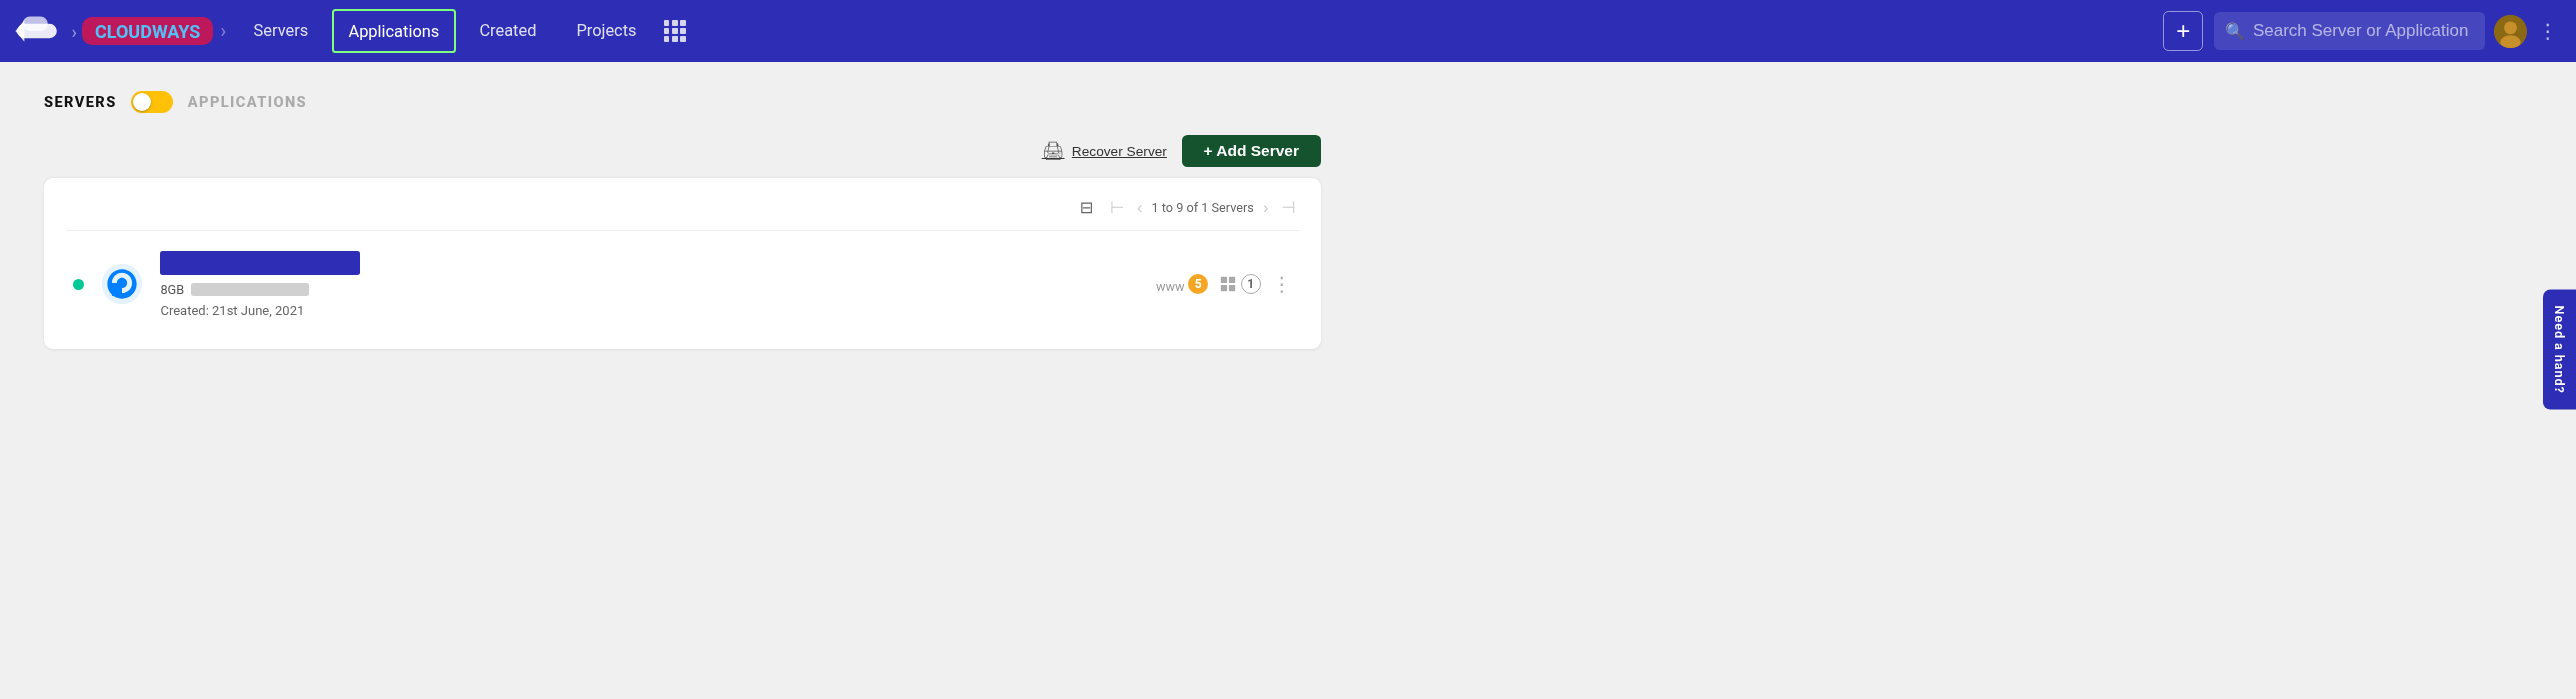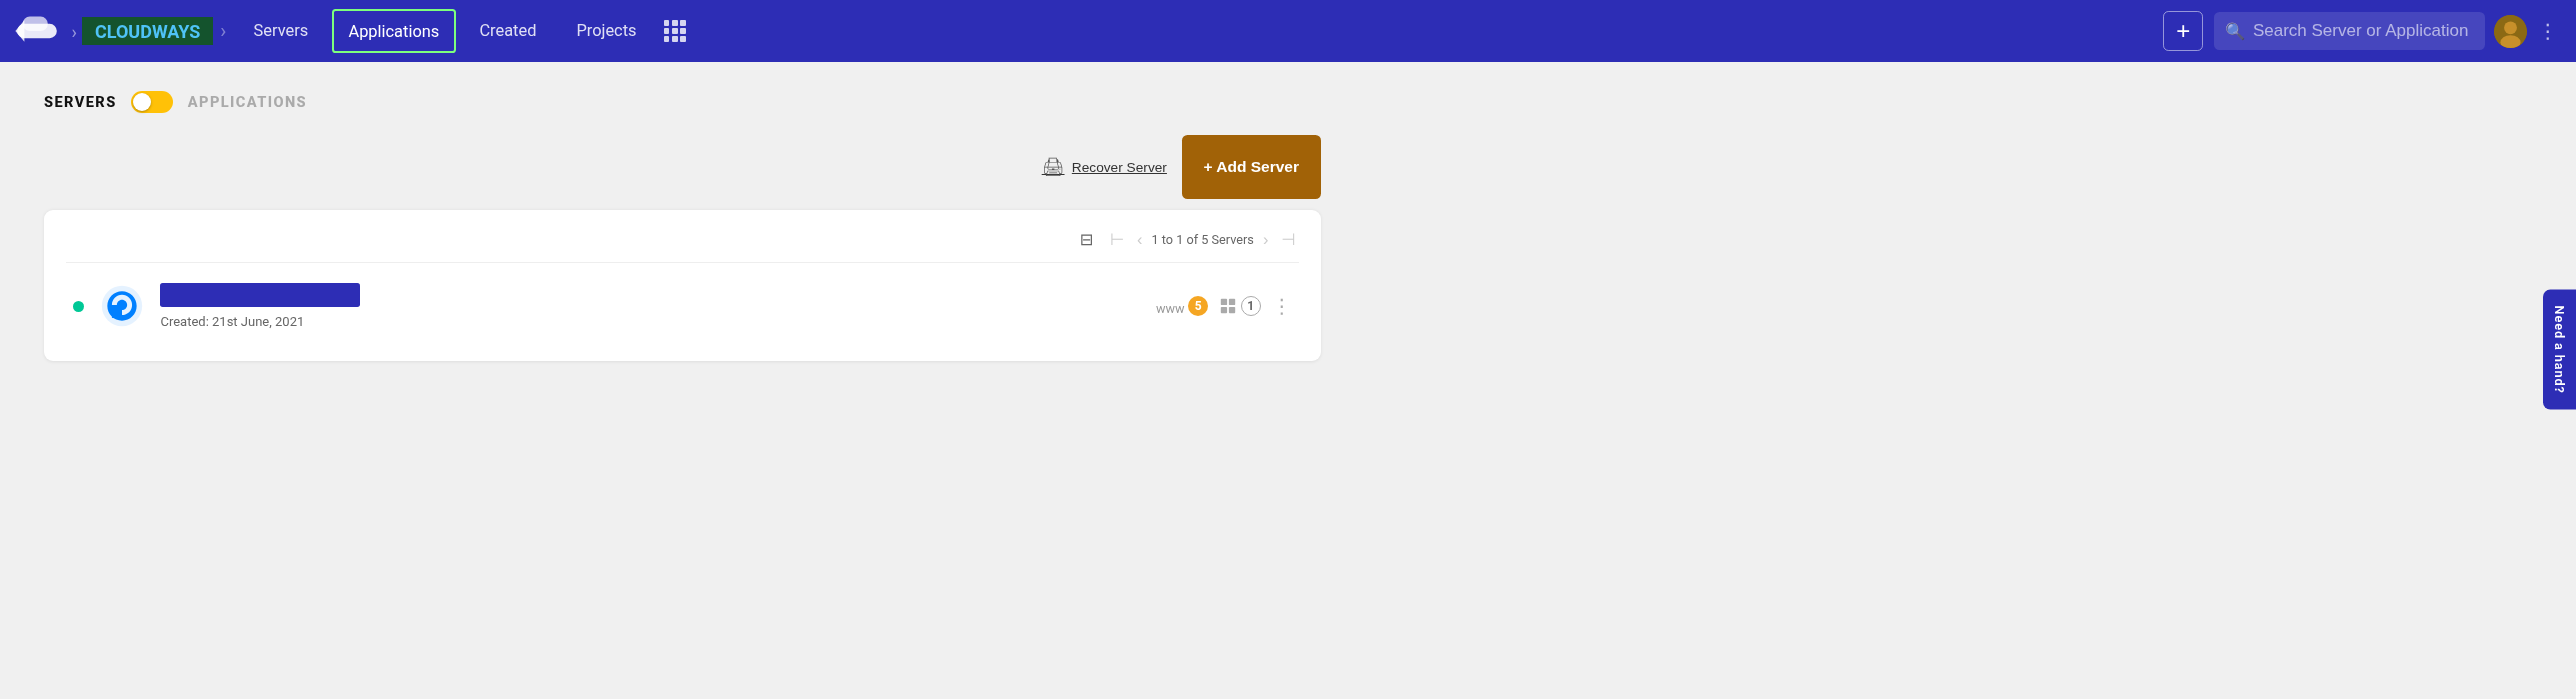--- a/index.html
+++ b/index.html
@@ -30,23 +30,23 @@
     }
     .nav-breadcrumb-arrow {
       color: rgba(255,255,255,0.5);
       font-size: 18px;
       margin: 0 5.5px;
     }
     .nav-brand-text {
       color: #4fc3f7;
       font-size: 18px;
       font-weight: 700;
-      background: #14532d;
+      background: #be185d;
       padding: 3.6px 12.7px;
-      border-radius: 0;
+      border-radius: 10px;
     }
     .nav-arrow {
       color: rgba(255,255,255,0.4);
       font-size: 20px;
       margin: 0 7.3px;
     }
     .nav-links {
       display: flex;
       align-items: stretch;
       height: 62px;
@@ -192,25 +192,25 @@
       color: #333;
       font-size: 13.7px;
       cursor: pointer;
       text-decoration: underline;
     }
     .recover-icon {
       color: #555;
       font-size: 18px;
     }
     .add-server-btn {
-      background: #a16207;
+      background: #14532d;
       color: #fff;
       border: none;
       border-radius: 5.5px;
-      padding: 23px 22px;
+      padding: 7px 22px;
       font-size: 15.5px;
       font-weight: 600;
       cursor: pointer;
       display: flex;
       align-items: center;
       gap: 5.5px;
     }
 
     
     .server-list-card {
@@ -459,40 +459,44 @@
     </button>
     <button class="add-server-btn">+ Add Server</button>
   </div>
 
   <div class="server-list-card">
 
     <div class="pagination-bar">
       <span class="sort-icon">⊟</span>
       <button class="pagination-btn" disabled="">⊢</button>
       <button class="pagination-btn" disabled="">‹</button>
-      <span class="pagination-text">1 to 1 of 5 Servers</span>
+      <span class="pagination-text">1 to 9 of 1 Servers</span>
       <button class="pagination-btn" disabled="">›</button>
       <button class="pagination-btn" disabled="">⊣</button>
     </div>
 
     <div class="server-row">
       <div class="server-status-dot"></div>
 
       <div class="server-icon">
 
         <svg width="44" height="44" viewBox="0 0 48 48" fill="none">
           <circle cx="24" cy="24" r="22" fill="#0080ff" opacity="0.1"></circle>
           <path d="M24 8C15.16 8 8 15.16 8 24c0 8.84 7.16 16 16 16 8.84 0 16-7.16 16-16S32.84 8 24 8zm0 26v-5.6c3.09 0 5.6-2.51 5.6-5.6s-2.51-5.6-5.6-5.6-5.6 2.51-5.6 5.6H13c0-6.08 4.92-11 11-11s11 4.92 11 11c0 6.08-4.92 11-11 11z" fill="#0080ff"></path>
           <rect x="18.4" y="34" width="5.6" height="3.5" fill="#0080ff"></rect>
           <rect x="13" y="34" width="4" height="3" fill="#0080ff"></rect>
         </svg>
       </div>
 
       <div class="server-info">
         <div class="server-name-bar"></div>
+        <div class="server-meta">
+          <span>8GB</span>
+          <span class="server-ip-bar"></span>
+        </div>
         <div class="server-created">Created: 21st June, 2021</div>
       </div>
 
       <div class="server-actions">
         <div class="www-badge">
           <span>www</span>
           <span class="badge-count badge-orange">5</span>
         </div>
 
         <div class="apps-icon-wrap">

